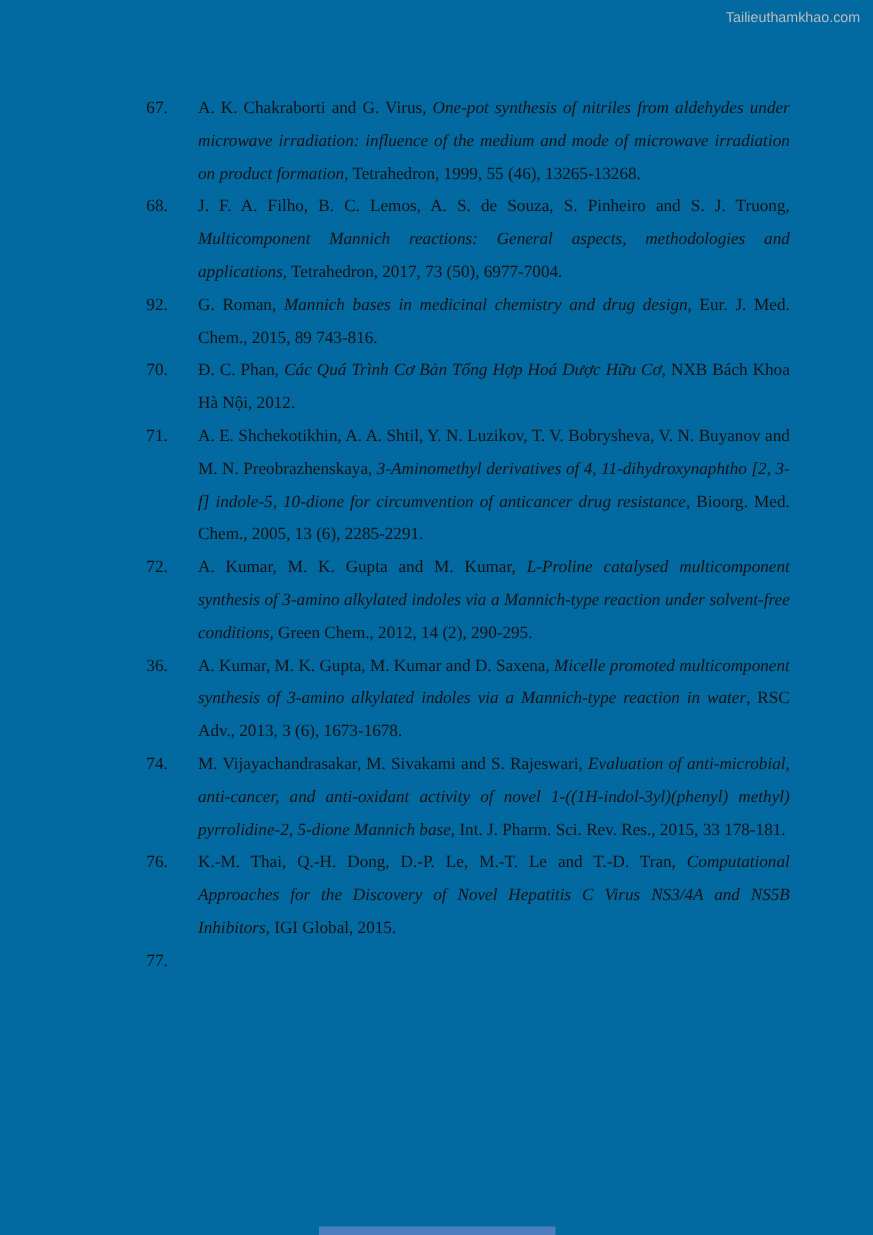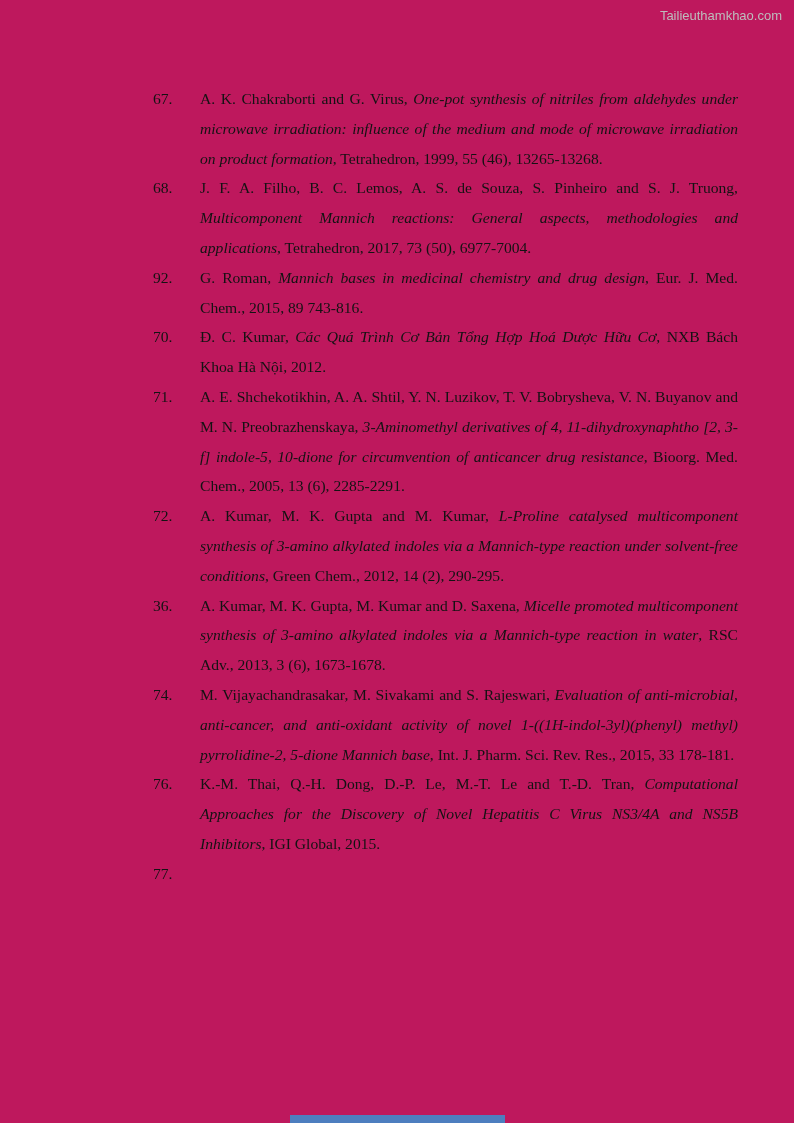--- a/index.html
+++ b/index.html
@@ -7,36 +7,35 @@
   body {
     width: 794px;
     height: 1123px;
     position: relative;
     font-family: "Liberation Serif", serif;
     overflow: hidden;
   }
   .page {
     position: absolute;
     inset: 0;
-    background: #be185d;
+    background: #0369a1;
   }
   .watermark {
     position: absolute;
     top: 8px;
     right: 12px;
     font-family: "Liberation Sans", sans-serif;
     font-size: 13px;
     color: #bdbdbd;
   }
   .ref-list {
     position: absolute;
     top: 84px;
     left: 133px;
     width: 585px;
-    margin-left: 20px;
   }
   .ref-item {
     position: relative;
     padding-left: 47px;
     font-size: 15.6px;
     line-height: 29.8px;
     color: #131313;
     text-align: justify;
   }
   .ref-num {
@@ -56,21 +55,21 @@
 </style>
 </head>
 <body>
 
 <div class="page">
   <div class="watermark">Tailieuthamkhao.com</div>
   <div class="ref-list" id="ref-list">
       <div class="ref-item"><span class="ref-num">67.</span><span class="ref-body"><span>A. K. Chakraborti and G. Virus, </span><i>One-pot synthesis of nitriles from aldehydes under microwave irradiation: influence of the medium and mode of microwave irradiation on product formation</i><span>, Tetrahedron, 1999, 55 (46), 13265-13268.</span></span></div>
       <div class="ref-item"><span class="ref-num">68.</span><span class="ref-body"><span>J. F. A. Filho, B. C. Lemos, A. S. de Souza, S. Pinheiro and S. J. Truong, </span><i>Multicomponent Mannich reactions: General aspects, methodologies and applications</i><span>, Tetrahedron, 2017, 73 (50), 6977-7004.</span></span></div>
       <div class="ref-item"><span class="ref-num">92.</span><span class="ref-body"><span>G. Roman, </span><i>Mannich bases in medicinal chemistry and drug design</i><span>, Eur. J. Med. Chem., 2015, 89 743-816.</span></span></div>
-      <div class="ref-item"><span class="ref-num">70.</span><span class="ref-body"><span>Đ. C. Kumar, </span><i>Các Quá Trình Cơ Bản Tổng Hợp Hoá Dược Hữu Cơ</i><span>, NXB Bách Khoa Hà Nội, 2012.</span></span></div>
+      <div class="ref-item"><span class="ref-num">70.</span><span class="ref-body"><span>Đ. C. Phan, </span><i>Các Quá Trình Cơ Bản Tổng Hợp Hoá Dược Hữu Cơ</i><span>, NXB Bách Khoa Hà Nội, 2012.</span></span></div>
       <div class="ref-item"><span class="ref-num">71.</span><span class="ref-body"><span>A. E. Shchekotikhin, A. A. Shtil, Y. N. Luzikov, T. V. Bobrysheva, V. N. Buyanov and M. N. Preobrazhenskaya, </span><i>3-Aminomethyl derivatives of 4, 11-dihydroxynaphtho [2, 3-f] indole-5, 10-dione for circumvention of anticancer drug resistance</i><span>, Bioorg. Med. Chem., 2005, 13 (6), 2285-2291.</span></span></div>
       <div class="ref-item"><span class="ref-num">72.</span><span class="ref-body"><span>A. Kumar, M. K. Gupta and M. Kumar, </span><i>L-Proline catalysed multicomponent synthesis of 3-amino alkylated indoles via a Mannich-type reaction under solvent-free conditions</i><span>, Green Chem., 2012, 14 (2), 290-295.</span></span></div>
       <div class="ref-item"><span class="ref-num">36.</span><span class="ref-body"><span>A. Kumar, M. K. Gupta, M. Kumar and D. Saxena, </span><i>Micelle promoted multicomponent synthesis of 3-amino alkylated indoles via a Mannich-type reaction in water</i><span>, RSC Adv., 2013, 3 (6), 1673-1678.</span></span></div>
       <div class="ref-item"><span class="ref-num">74.</span><span class="ref-body"><span>M. Vijayachandrasakar, M. Sivakami and S. Rajeswari, </span><i>Evaluation of anti-microbial, anti-cancer, and anti-oxidant activity of novel 1-((1H-indol-3yl)(phenyl) methyl) pyrrolidine-2, 5-dione Mannich base</i><span>, Int. J. Pharm. Sci. Rev. Res., 2015, 33 178-181.</span></span></div>
       <div class="ref-item"><span class="ref-num">76.</span><span class="ref-body"><span>K.-M. Thai, Q.-H. Dong, D.-P. Le, M.-T. Le and T.-D. Tran, </span><i>Computational Approaches for the Discovery of Novel Hepatitis C Virus NS3/4A and NS5B Inhibitors</i><span>, IGI Global, 2015.</span></span></div>
       <div class="ref-item"><span class="ref-num">77.</span></div>
     </div>
   <div class="footer-strip"></div>
 </div>
 

